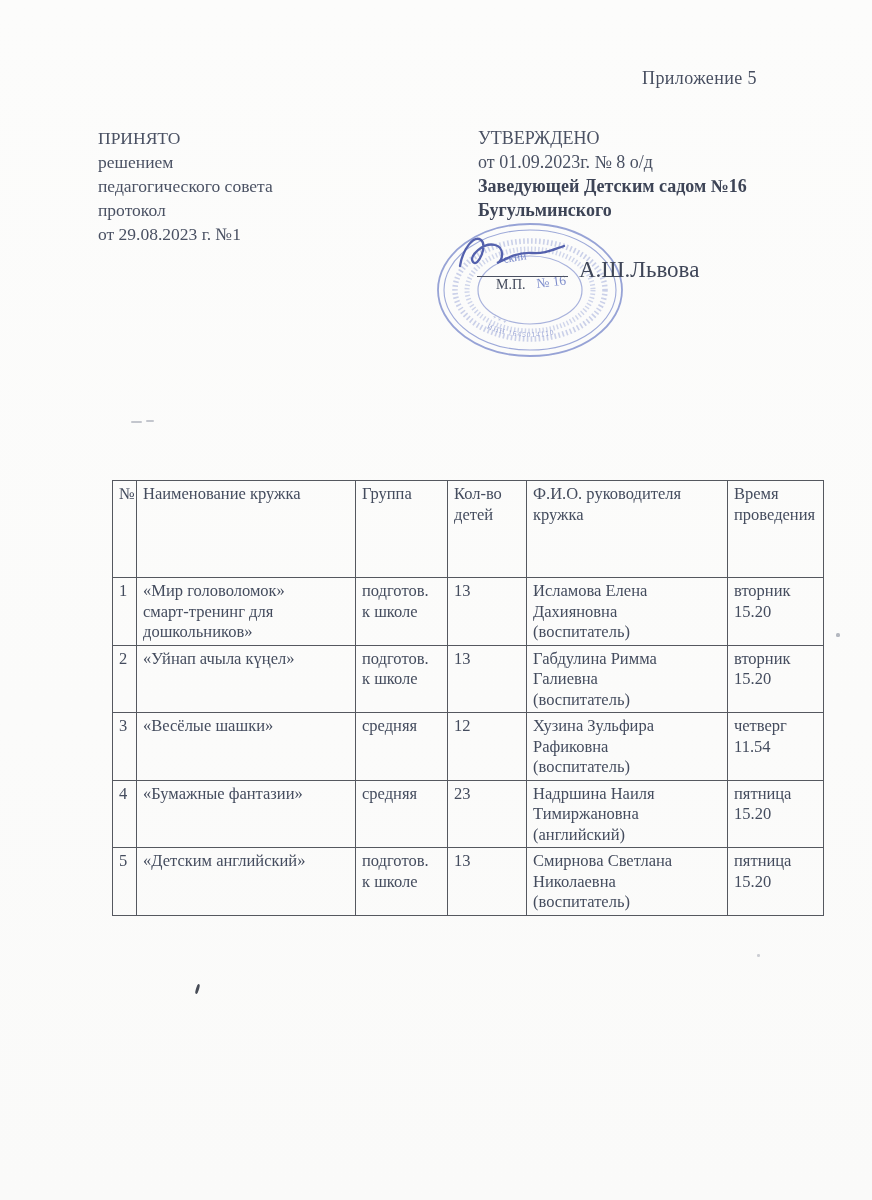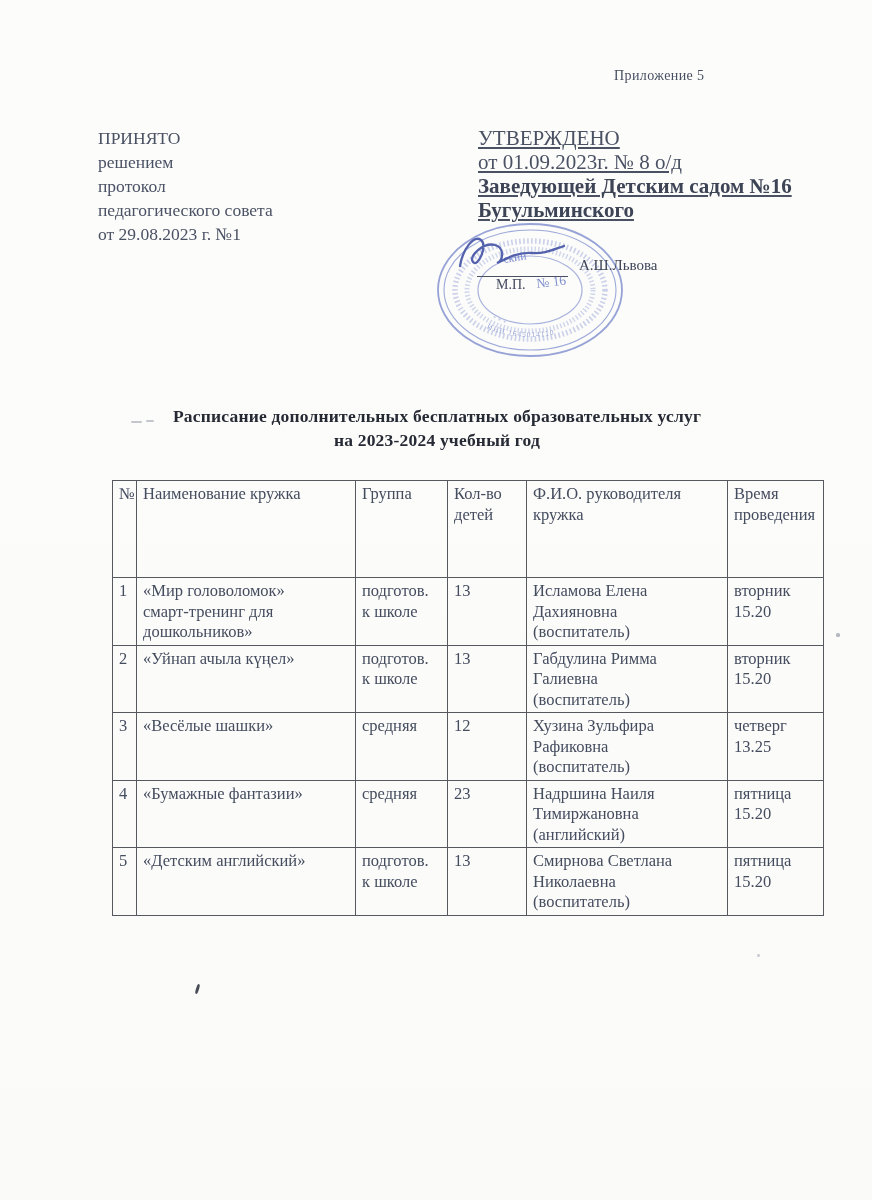--- a/index.html
+++ b/index.html
@@ -7,39 +7,39 @@
     width:872px;height:1200px;
     background:#fbfbfa;
     font-family:"Liberation Serif","DejaVu Serif",serif;
     position:relative;overflow:hidden;
   }
   .page{
     position:absolute;left:0;top:0;width:872px;height:1200px;
     background:linear-gradient(180deg,#fcfcfb 0%,#fbfbfa 60%,#fafaf9 100%);
   }
   .appendix{
-    position:absolute;left:614px;top:68px;
-    font-size:14px;letter-spacing:.4px;color:#474e60;
+    position:absolute;left:642px;top:68px;
+    font-size:18px;letter-spacing:.4px;color:#474e60;
   }
   .accepted{
     position:absolute;left:98px;top:126px;
     font-size:17.5px;line-height:24px;color:#4a5163;
   }
   .approved{
     position:absolute;left:478px;top:126px;
-    font-size:21px;line-height:24px;color:#4a5163;text-decoration:underline;
+    font-size:18px;line-height:24px;color:#4a5163;
   }
   .approved .b{font-weight:600;color:#3d4456;}
   .sig-underline{
     position:absolute;left:477px;top:260px;width:91px;height:16px;
     border-bottom:1.7px solid #4b5162;
   }
   .signatory{
     position:absolute;left:579px;top:257px;
-    font-size:15px;color:#3f4658;text-align:right;
+    font-size:23px;color:#3f4658;text-align:right;
   }
   .mp{
     position:absolute;left:496px;top:277px;
     font-size:14px;color:#434a5c;
   }
   .stamp-svg{position:absolute;left:430px;top:218px;}
   .stamp-svg .ring{fill:none;stroke:#8593cf;}
   .stamp-svg .r1{stroke-width:1.8;opacity:.85;}
   .stamp-svg .r2{stroke-width:1.1;opacity:.8;}
   .stamp-svg .r3{stroke-width:1.2;opacity:.7;}
@@ -80,22 +80,22 @@
 </head>
 <body>
 
 <div class="page">
 
   <div class="appendix">Приложение 5</div>
 
   <div class="accepted">
     <div>ПРИНЯТО</div>
     <div>решением</div>
+    <div>педагогического совета</div>
     <div>протокол</div>
-    <div>педагогического совета</div>
     <div>от 29.08.2023 г. №1</div>
   </div>
 
   <div class="approved">
     <div>УТВЕРЖДЕНО</div>
     <div>от 01.09.2023г. № 8 о/д</div>
     <div class="b">Заведующей  Детским садом №16</div>
     <div class="b">Бугульминского</div>
   </div>
 
@@ -124,24 +124,20 @@
              C 52,17 52,30 45,33 C 55,28 66,22 80,23 C 92,24 100,20 112,16" fill="none" stroke="#4554a6" stroke-width="2.3" stroke-linecap="round" opacity="0.92"></path>
   </svg>
 
   <div class="sig-underline"></div>
   <div class="signatory">А.Ш.Львова</div>
   <div class="mp">М.П.</div>
 
   <div class="pencil-mark" style="left:131px;top:421px;width:11px;"></div>
   <div class="pencil-mark" style="left:146px;top:420px;width:8px;"></div>
 
-  <div class="title">
-    <div>Расписание дополнительных бесплатных образовательных услуг</div>
-    <div>на 2023-2024 учебный год</div>
-  </div>
 
   <table class="schedule">
     <colgroup>
       <col class="c-num">
         <col class="c-name">
         <col class="c-group">
       <col class="c-count">
         <col class="c-teacher">
         <col class="c-time">
     </colgroup>
@@ -185,21 +181,21 @@
     </tr>
     <tr class="row">
       <td>3</td>
       <td>«Весёлые шашки»</td>
       <td>средняя</td>
       <td>12</td>
       <td>Хузина Зульфира
 Рафиковна
 (воспитатель)</td>
       <td>четверг
-13.25</td>
+11.54</td>
     </tr>
     <tr class="row">
       <td>4</td>
       <td>«Бумажные фантазии»</td>
       <td>средняя</td>
       <td>23</td>
       <td>Надршина Наиля
 Тимиржановна
 (английский)</td>
       <td>пятница

